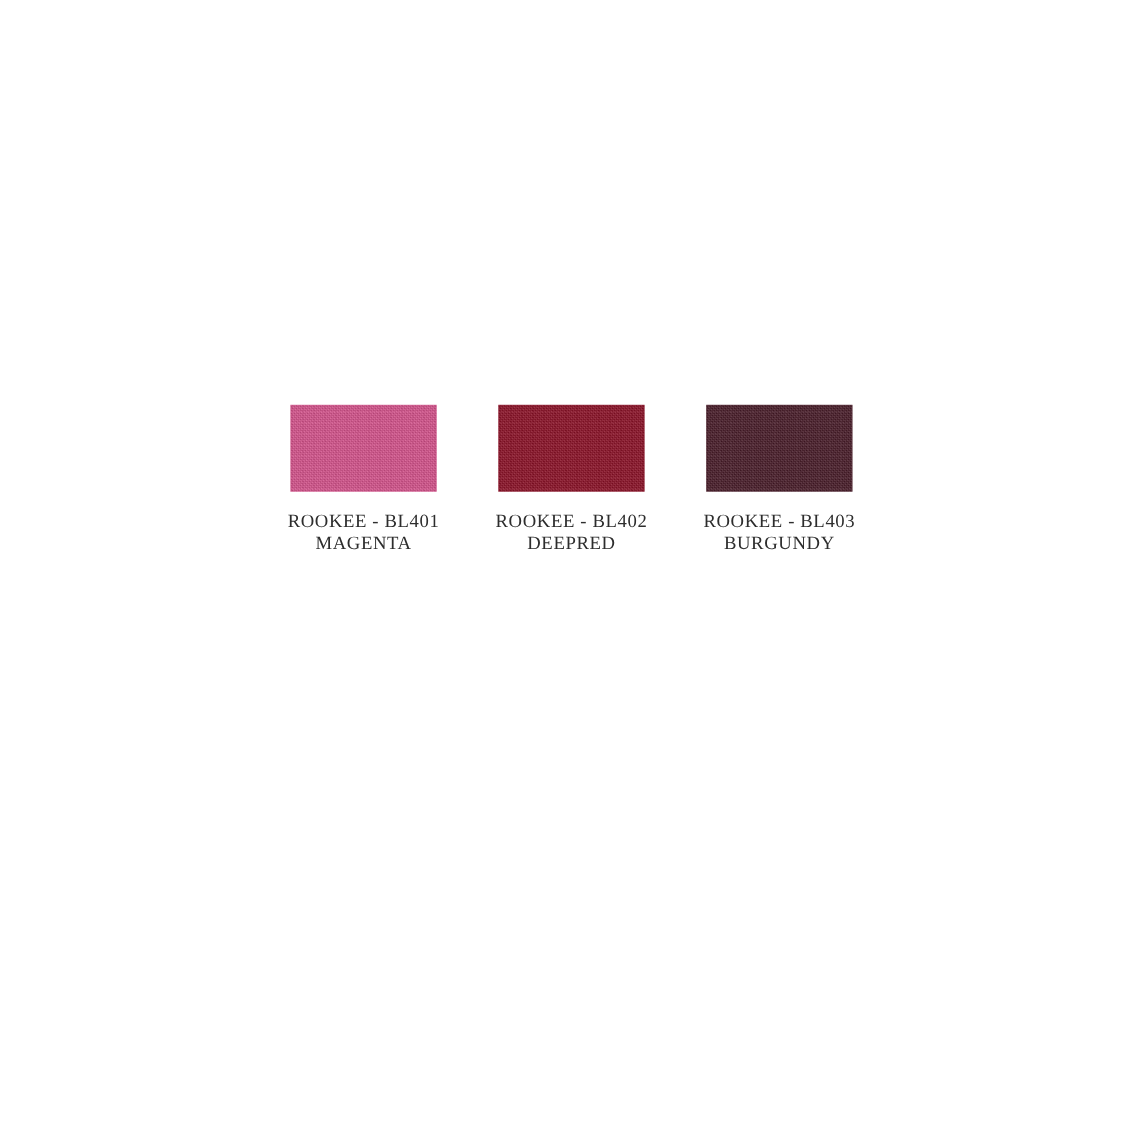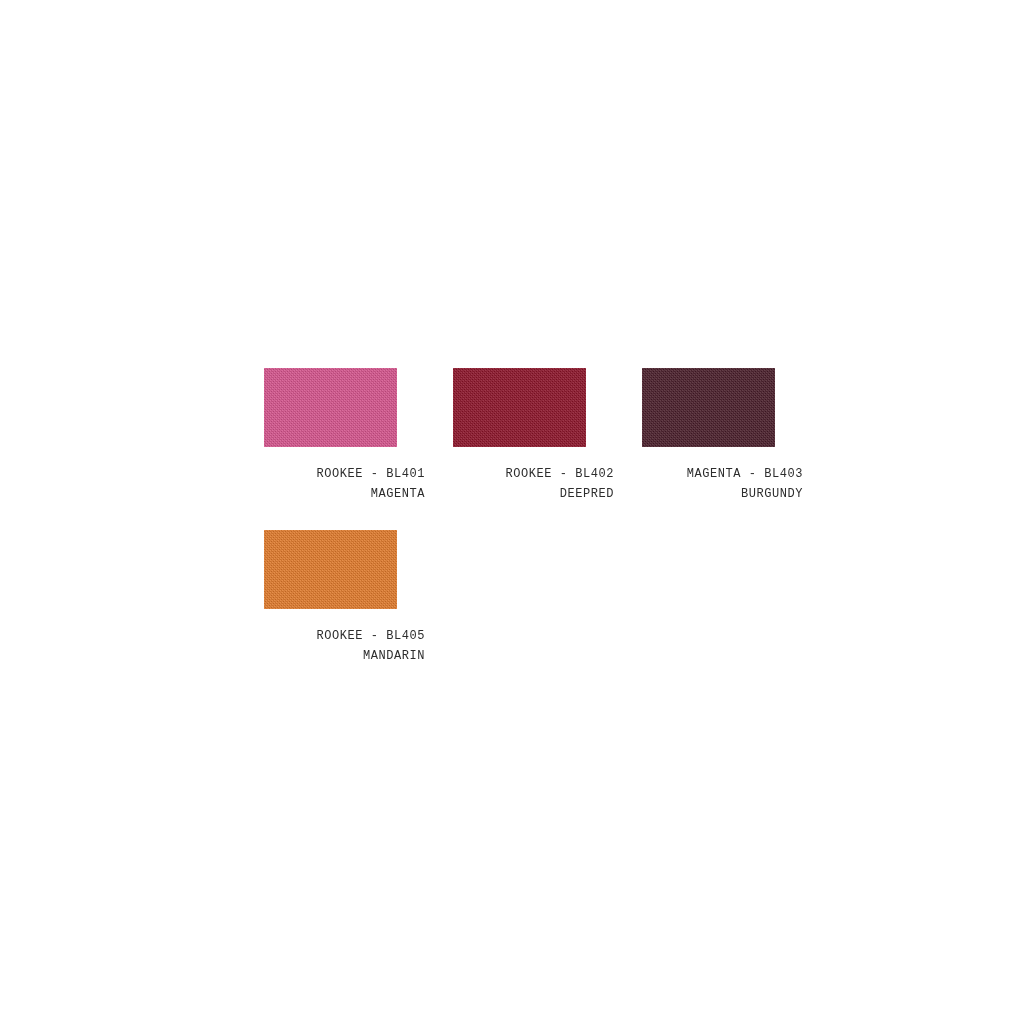--- a/index.html
+++ b/index.html
@@ -74,26 +74,26 @@
         rgba(0,0,0,0.045) 1px, rgba(0,0,0,0.045) 2px),
       repeating-linear-gradient(90deg,
         rgba(255,255,255,0.045) 0px, rgba(255,255,255,0.045) 1px,
         rgba(0,0,0,0.04) 1px, rgba(0,0,0,0.04) 2px);
     pointer-events: none;
   }
 
   .swatch-label {
     margin-top: 17px;
     width: 189px;
-    text-align: right;
-    font-size: 12px;
+    text-align: center;
+    font-size: 17px;
     line-height: 20px;
     letter-spacing: 0.55px;
     color: #2d2d2d;
-    font-family: Liberation Mono, monospace;
+    font-family: Liberation Serif, serif;
     white-space: pre-line;
   }
 
   #watermark {
     position: absolute;
     left: 612px;
     top: 596px;
     width: 190px;
     height: 54px;
     font-size: 13px;
@@ -120,32 +120,27 @@
     </div>
 
     <div class="swatch-cell">
       <div class="swatch-chip" style="background-color: rgb(138, 14, 36);"></div>
       <div class="swatch-label">ROOKEE - BL402
 DEEPRED</div>
     </div>
 
     <div class="swatch-cell">
       <div class="swatch-chip" style="background-color: rgb(69, 24, 37);"></div>
-      <div class="swatch-label">MAGENTA - BL403
+      <div class="swatch-label">ROOKEE - BL403
 BURGUNDY</div>
     </div>
 
   </div>
 
   <div class="swatch-row" id="swatch-row-2">
 
 
-    <div class="swatch-cell">
-      <div class="swatch-chip" style="background-color: rgb(224, 119, 38);"></div>
-      <div class="swatch-label">ROOKEE - BL405
-MANDARIN</div>
-    </div>
 
   </div>
 
   <div id="watermark"></div>
 
 </div>
 
 </body></html>

